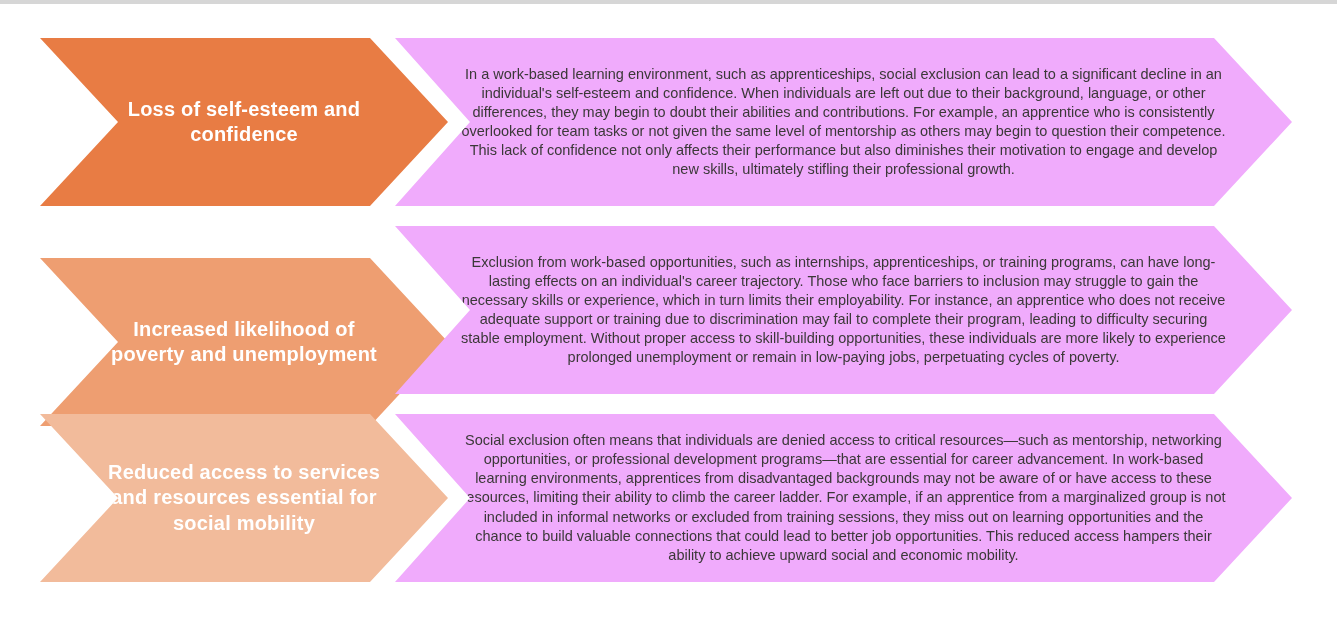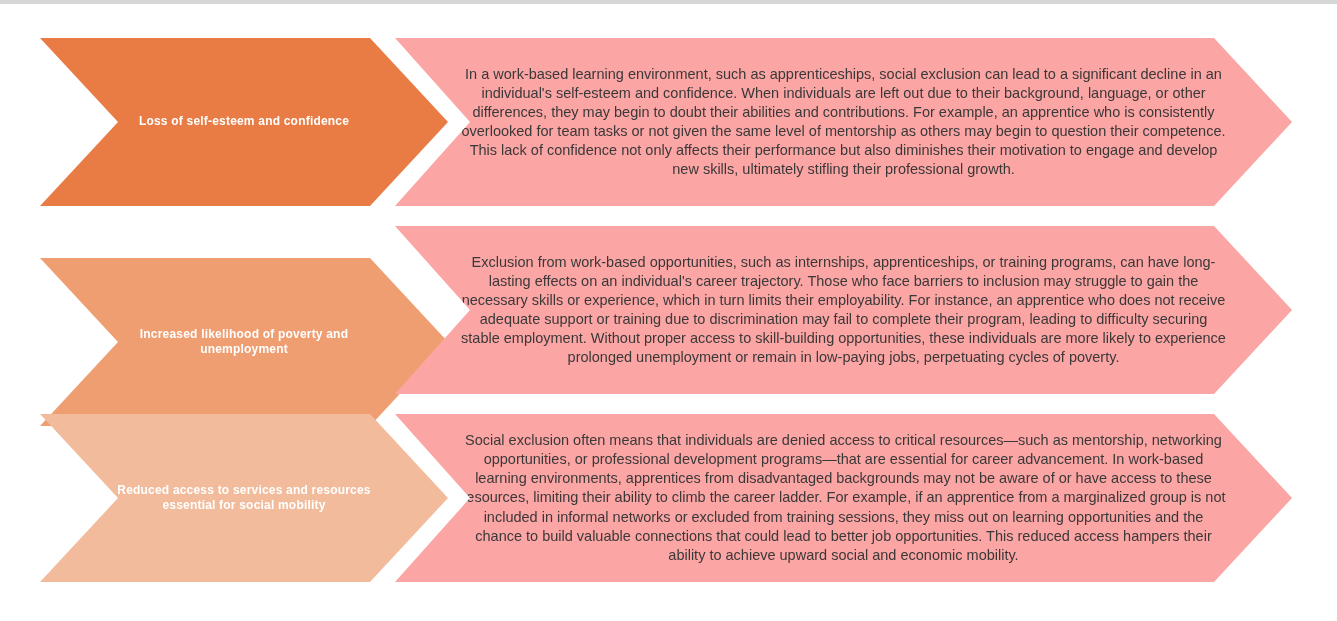--- a/index.html
+++ b/index.html
@@ -41,33 +41,33 @@
     clip-path: polygon(0 0, calc(100% - 78px) 0, 100% 50%, calc(100% - 78px) 100%, 0 100%, 78px 50%);
     display: flex;
     align-items: center;
     justify-content: center;
     text-align: center;
     padding: 0 62px;
     box-sizing: border-box;
   }
   .cause-arrow .label {
     color: #ffffff;
-    font-size: 12px;
+    font-size: 20px;
     font-weight: bold;
     line-height: 1.27;
     letter-spacing: 0.2px;
   }
 
   .effect-panel {
     position: absolute;
     left: 395px;
     top: 0;
     width: 897px;
     height: 168px;
-    background: #fca5a5;
+    background: #f0abfc;
     clip-path: polygon(0 0, calc(100% - 78px) 0, 100% 50%, calc(100% - 78px) 100%, 0 100%, 75px 50%);
     display: flex;
     align-items: center;
     justify-content: flex-end;
     text-align: center;
     padding: 0 64px;
     box-sizing: border-box;
   }
   .effect-panel .body-text {
     color: #3b3838;

